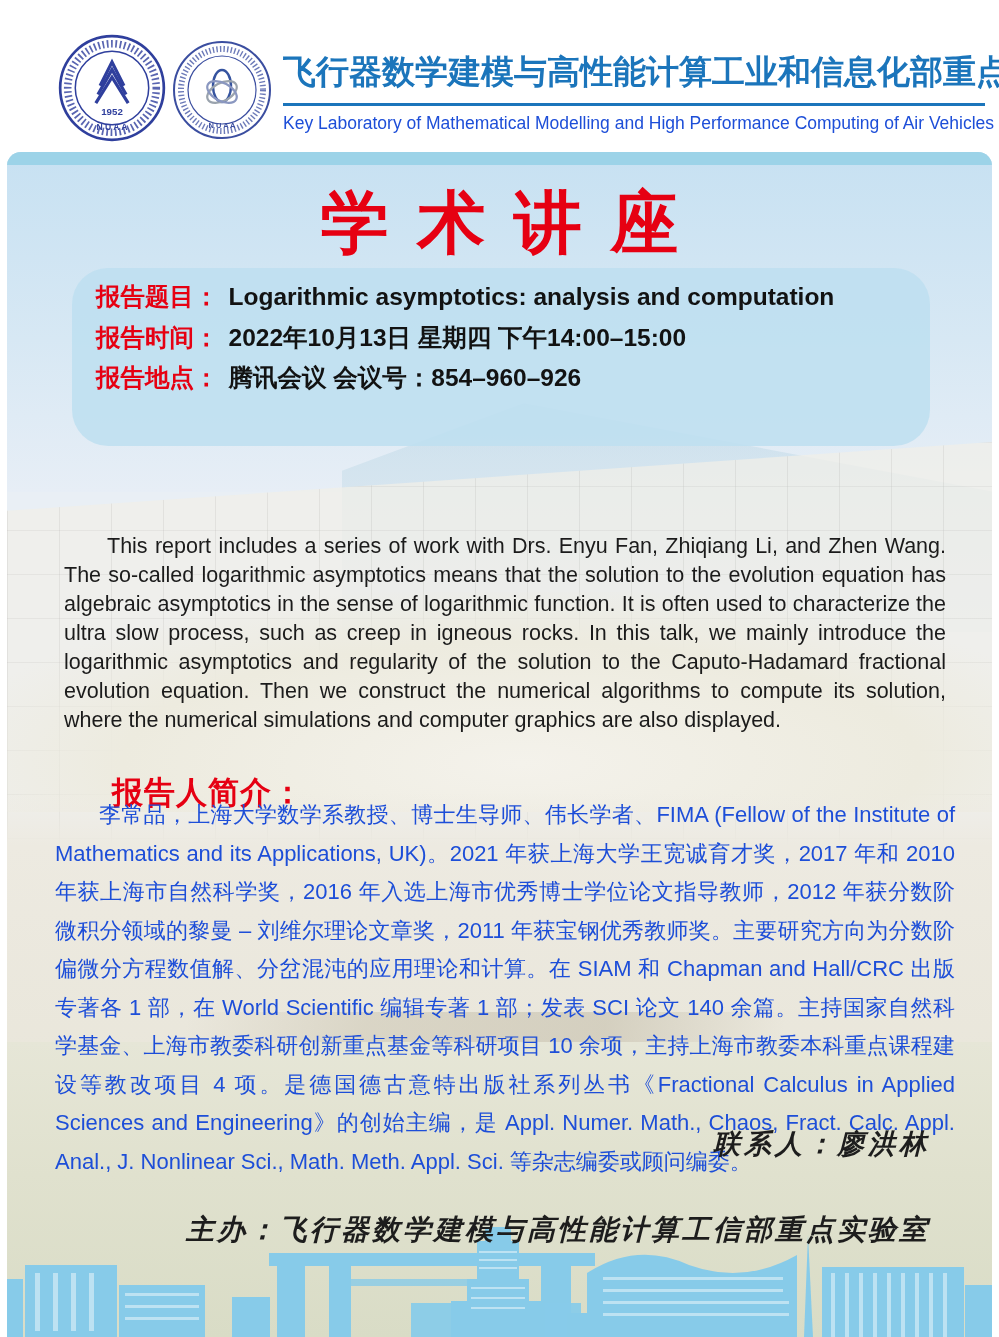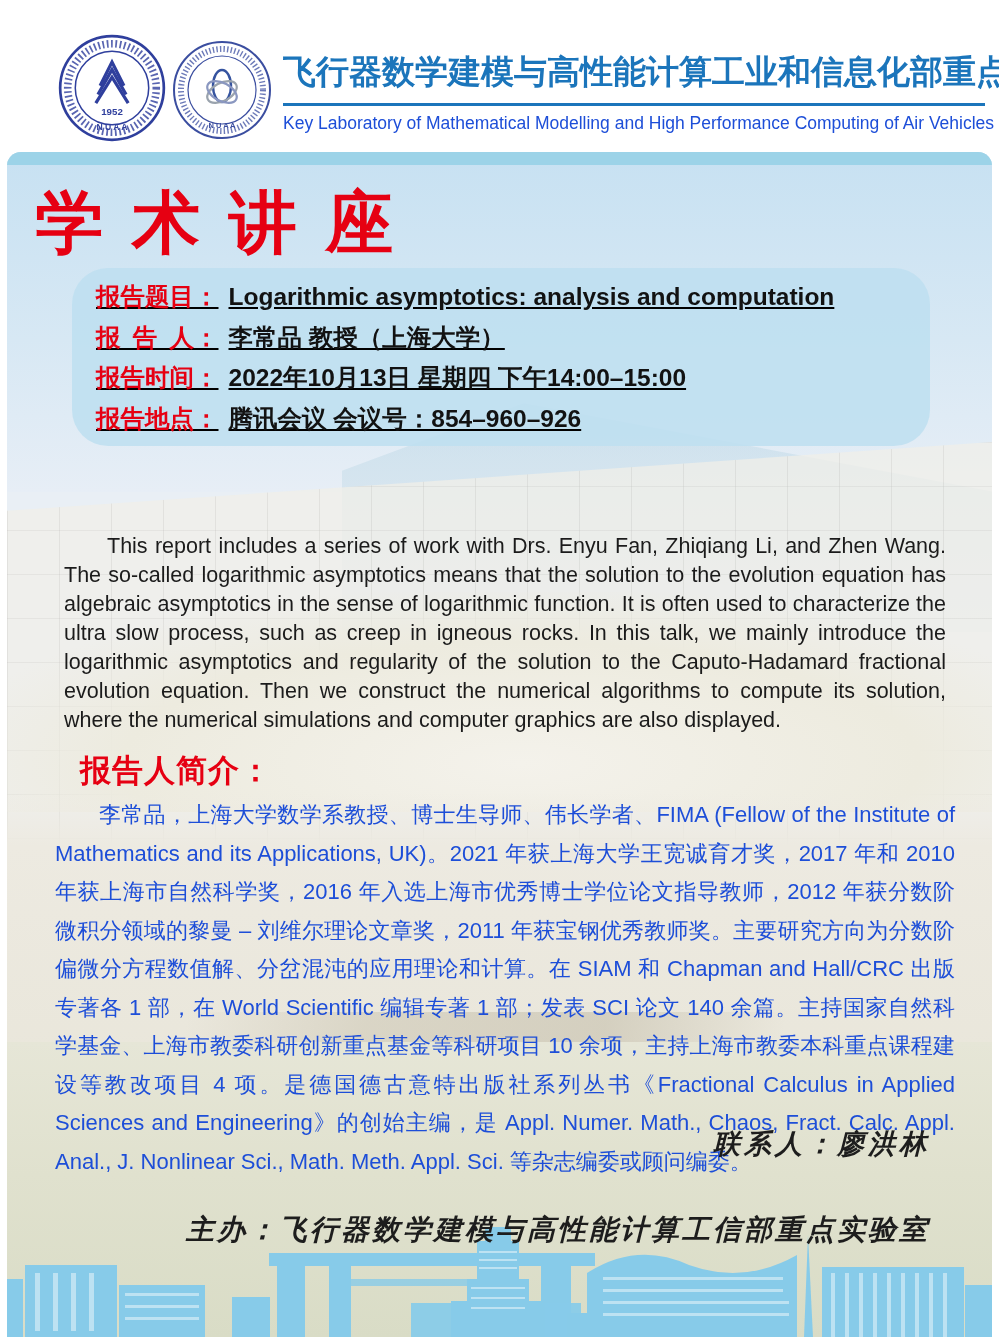--- a/index.html
+++ b/index.html
@@ -35,35 +35,35 @@
           background:radial-gradient(ellipse at 52% 78%,#f4f2eb 0%,#edebdf 50%,rgba(237,235,223,0) 74%);}
   .bg-grass{position:absolute;left:0;right:0;top:890px;bottom:0;
           background:linear-gradient(180deg,#e6e6d7 0%,#e0e1ce 45%,#d9dcc6 100%);}
   .bg-hedge{position:absolute;left:0;right:0;top:860px;height:90px;
           background:linear-gradient(100deg,rgba(0,0,0,0) 18%,rgba(160,150,120,.22) 36%,rgba(150,140,110,.26) 60%,rgba(0,0,0,0) 78%);}
   .top-strip{position:absolute;left:0;top:0;right:0;height:13px;background:#9cd3e8;z-index:2;}
 
   .content{position:absolute;inset:0;z-index:3;}
 
   
-  .poster-title{position:absolute;left:0;right:0;top:26px;text-align:left;
+  .poster-title{position:absolute;left:0;right:0;top:26px;text-align:center;
           color:#e60012;font-size:68px;font-weight:900;letter-spacing:.42em;text-indent:.42em;
           font-family:"Liberation Sans","DejaVu Sans",sans-serif;}
 
   
   .info-card{position:absolute;left:65px;top:116px;width:858px;height:178px;
-          background:rgba(190,223,240,.88);border-radius:36px;padding:9px 3px 0 24px;box-sizing:border-box;text-decoration:underline;}
+          background:rgba(190,223,240,.88);border-radius:36px;padding:9px 3px 0 24px;box-sizing:border-box;}
   .info-row{line-height:40.5px;font-size:24.5px;font-weight:700;white-space:nowrap;}
   .info-label{color:#e60012;white-space:pre;}
   .info-value{color:#121212;margin-left:10px;}
 
   
   .section-heading{position:absolute;left:73px;color:#e60012;font-size:31px;font-weight:800;letter-spacing:1px;}
   .heading-content{top:326px;}
-  .heading-bio{top:598px;}
+  .heading-bio{top:620px;margin-left:32px;}
   .abstract{position:absolute;left:57px;top:380px;width:882px;
           color:#1b1b1b;font-size:21.5px;line-height:29px;text-align:justify;text-indent:2em;
           font-stretch:condensed;}
   .bio{position:absolute;left:48px;top:644px;width:900px;
           color:#1d4ed8;font-size:22px;line-height:38.5px;text-align:justify;text-indent:2em;
           font-stretch:condensed;}
 
   
   .contact-block{position:absolute;right:62px;top:972px;text-align:right;
           font-family:"DejaVu Serif","Liberation Serif",serif;font-style:italic;font-weight:700;color:#1d1d1d;}
@@ -173,23 +173,20 @@
     </svg>
 
     <div class="content">
       <div class="poster-title">学术讲座</div>
 
       <div class="info-card">
         <div class="info-row">
           <span class="info-label">报告题目：</span><span class="info-value">Logarithmic asymptotics: analysis and computation</span>
         </div>
         <div class="info-row">
-          <span class="info-label">报 告 人：</span><span class="info-value">李常品 教授（上海大学）</span>
-        </div>
-        <div class="info-row">
           <span class="info-label">报告时间：</span><span class="info-value">2022年10月13日 星期四 下午14:00–15:00</span>
         </div>
         <div class="info-row">
           <span class="info-label">报告地点：</span><span class="info-value">腾讯会议 会议号：854–960–926</span>
         </div>
       </div>
 
       <div class="abstract">This report includes a series of work with Drs. Enyu Fan, Zhiqiang Li, and Zhen Wang. The so-called logarithmic asymptotics means that the solution to the evolution equation has algebraic asymptotics in the sense of logarithmic function. It is often used to characterize the ultra slow process, such as creep in igneous rocks. In this talk, we mainly introduce the logarithmic asymptotics and regularity of the solution to the Caputo-Hadamard fractional evolution equation. Then we construct the numerical algorithms to compute its solution, where the numerical simulations and computer graphics are also displayed.</div>
 
       <div class="section-heading heading-bio">报告人简介：</div>

